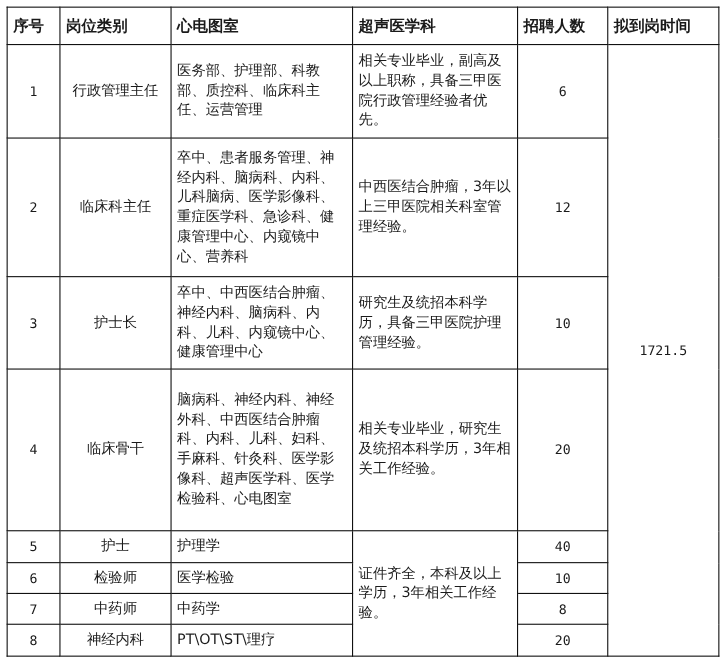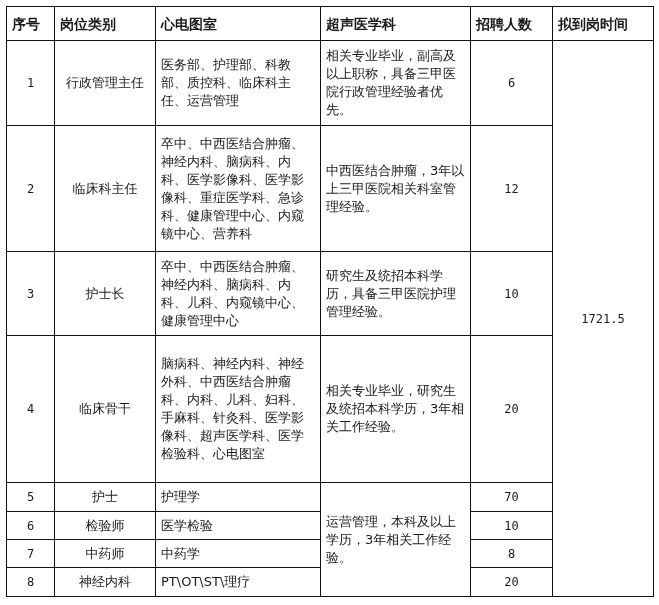--- a/index.html
+++ b/index.html
@@ -39,21 +39,21 @@
     <td class="c num">1</td>
     <td class="c">行政管理主任</td>
     <td class="l">医务部、护理部、科教部、质控科、临床科主任、运营管理</td>
     <td class="l">相关专业毕业，副高及以上职称，具备三甲医院行政管理经验者优先。</td>
     <td class="c num">6</td>
     <td class="c num" rowspan="8">1721.5</td>
   </tr>
   <tr style="height:126px">
     <td class="c num">2</td>
     <td class="c">临床科主任</td>
-    <td class="l">卒中、中西医结合肿瘤、神经内科、脑病科、内科、医学影像科、医学影像科、重症医学科、急诊科、健康管理中心、内窥镜中心、营养科</td>
+    <td class="l">卒中、患者服务管理、神经内科、脑病科、内科、儿科脑病、医学影像科、重症医学科、急诊科、健康管理中心、内窥镜中心、营养科</td>
     <td class="l">中西医结合肿瘤，3年以上三甲医院相关科室管理经验。</td>
     <td class="c num">12</td>
   </tr>
   <tr style="height:84px">
     <td class="c num">3</td>
     <td class="c">护士长</td>
     <td class="l">卒中、中西医结合肿瘤、神经内科、脑病科、内科、儿科、内窥镜中心、健康管理中心</td>
     <td class="l">研究生及统招本科学历，具备三甲医院护理管理经验。</td>
     <td class="c num">10</td>
   </tr>
@@ -61,22 +61,22 @@
     <td class="c num">4</td>
     <td class="c">临床骨干</td>
     <td class="l">脑病科、神经内科、神经外科、中西医结合肿瘤科、内科、儿科、妇科、手麻科、针灸科、医学影像科、超声医学科、医学检验科、心电图室</td>
     <td class="l">相关专业毕业，研究生及统招本科学历，3年相关工作经验。</td>
     <td class="c num">20</td>
   </tr>
   <tr style="height:29px">
     <td class="c num">5</td>
     <td class="c">护士</td>
     <td class="l">护理学</td>
-    <td class="l" rowspan="4">运营管理，本科及以上学历，3年相关工作经验。</td>
-    <td class="c num">70</td>
+    <td class="l" rowspan="4">证件齐全，本科及以上学历，3年相关工作经验。</td>
+    <td class="c num">40</td>
   </tr>
   <tr style="height:28px">
     <td class="c num">6</td>
     <td class="c">检验师</td>
     <td class="l">医学检验</td>
     <td class="c num">10</td>
   </tr>
   <tr style="height:28px">
     <td class="c num">7</td>
     <td class="c">中药师</td>

